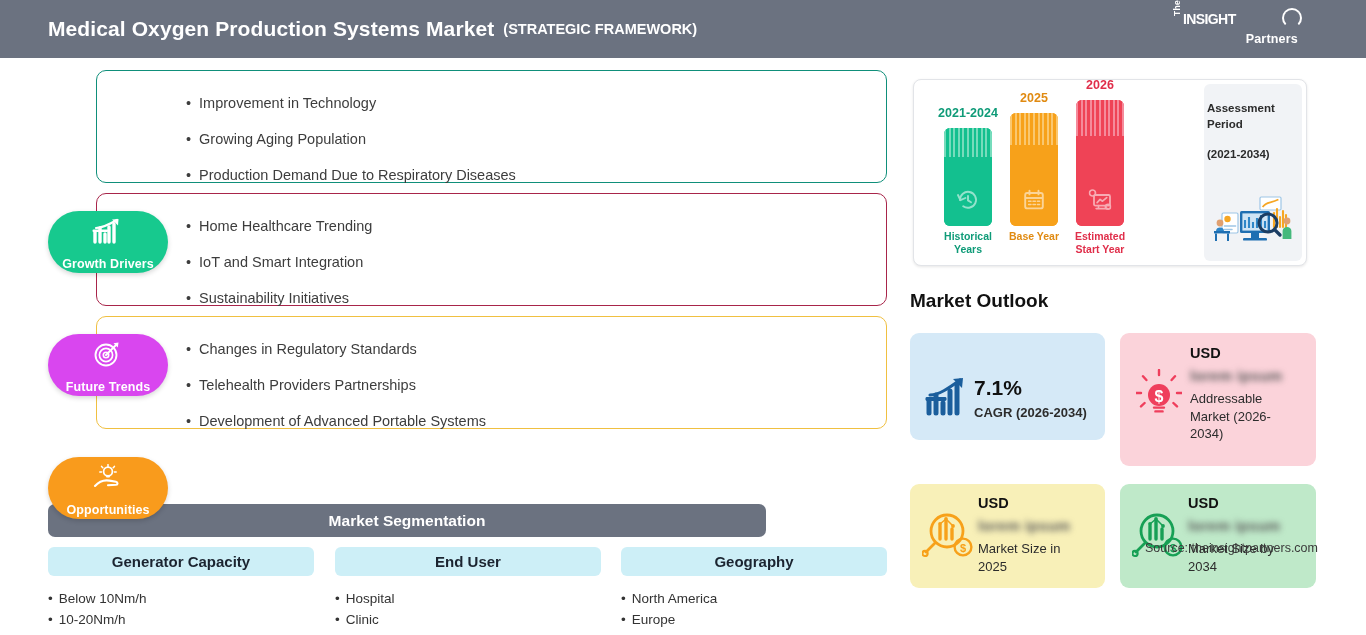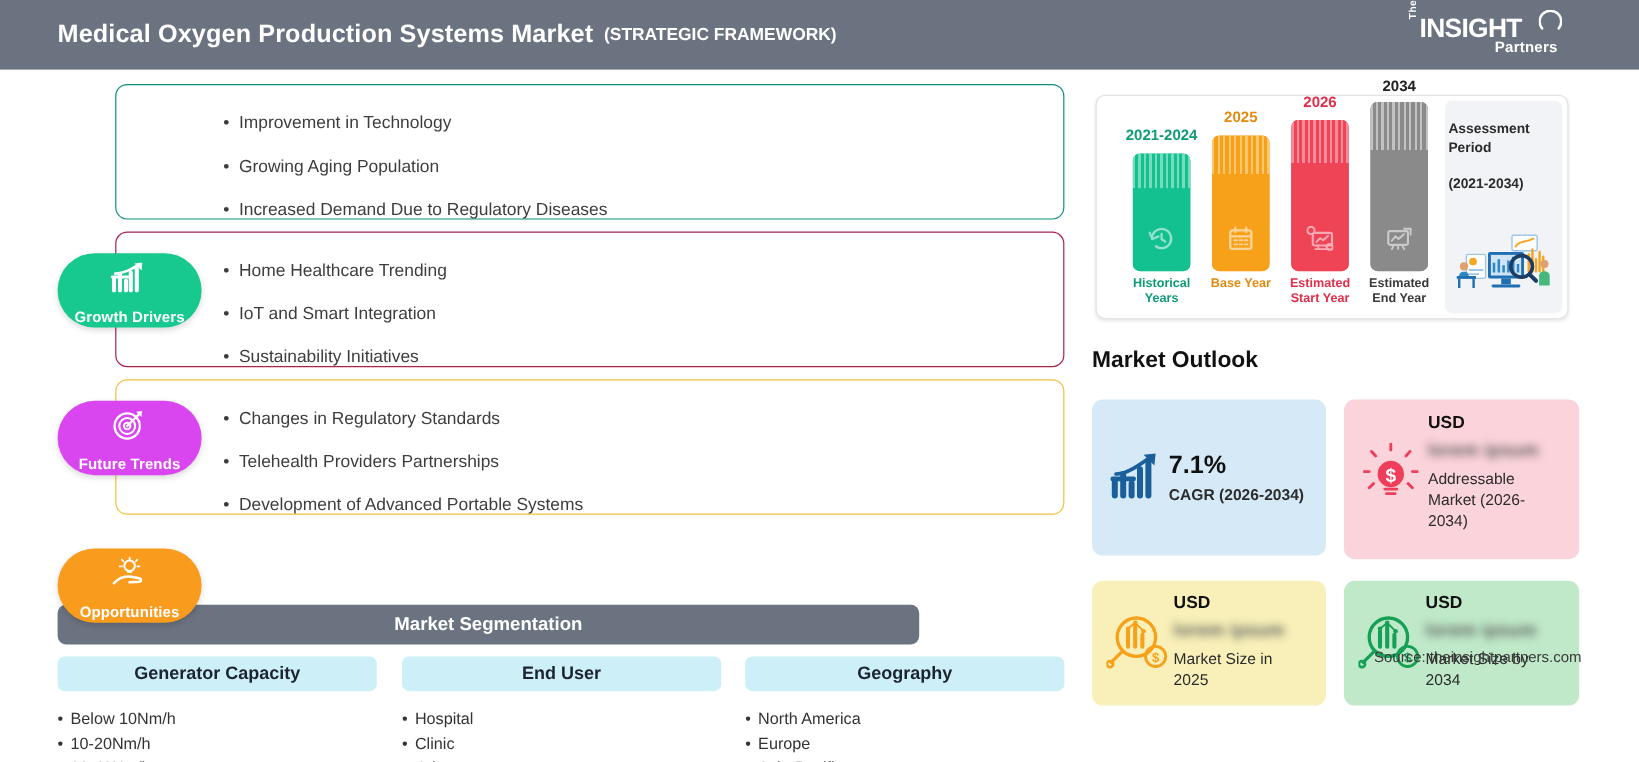--- a/index.html
+++ b/index.html
@@ -25,21 +25,21 @@
   .header-sub {
     color: #ffffff; font-size: 14.5px; font-weight: bold;
     margin-left: 9px; white-space: nowrap;
   }
   .logo {
     position: absolute; right: 62px; top: 10px;
     width: 132px; height: 40px; color: #fff;
   }
   .logo-the { position:absolute; left:0; top:6px; font-size:8.5px; font-weight:bold;
     transform: rotate(-90deg); transform-origin: left top; letter-spacing:.3px; }
-  .logo-insight { position:absolute; left:11px; top:1px; font-size:22px;
+  .logo-insight { position:absolute; left:11px; top:1px; font-size:14px;
     font-weight:bold; letter-spacing:-.6px; }
   .logo-partners { position:absolute; right:6px; top:22px; font-size:12.5px;
     font-weight:bold; letter-spacing:.2px; }
   .logo-swoosh { position:absolute; right:2px; top:-2px; width:20px; height:20px;
     border:2.4px solid #fff; border-radius:50%; border-bottom-color:transparent; }
 
   
   .left { position: absolute; left: 0; top: 58px; width: 900px; height: 577px; }
 
   .seg-block { position: absolute; left: 96px; }
@@ -180,21 +180,21 @@
     </div>
   </div>
 
   <div class="left">
 
     <div class="seg-block" style="left:96px; top:12px;">
       <div class="seg-box green" style="width:791px; height:113px;"></div>
       <div class="bullets" style="left:90px; top:26px;">
         <div class="bullet" style="margin-bottom:21.5px;">Improvement in Technology</div>
         <div class="bullet" style="margin-bottom:21.5px;">Growing Aging Population</div>
-        <div class="bullet">Increased Demand Due to Regulatory Diseases</div>
+        <div class="bullet">Production Demand Due to Respiratory Diseases</div>
       </div>
     </div>
     <div class="badge green" style="left:48px; top:153px;">
       <span class="badge-icon">
         <svg width="34" height="26" viewBox="0 0 34 26">
           <path d="M4 24 L4 14 M9 24 L9 10 M14 24 L14 16" stroke="#fff" stroke-width="3.4" stroke-linecap="round"></path>
           <rect x="1.5" y="11.5" width="15.5" height="2.6" fill="#fff" rx="1"></rect>
           <path d="M18 24 L18 9 M23 24 L23 6" stroke="#fff" stroke-width="3.4" stroke-linecap="round"></path>
           <path d="M5 10 C12 10 19 6 26 2" stroke="#fff" stroke-width="2.2" fill="none" stroke-linecap="round"></path>
           <path d="M21 1.5 L27.5 1 L27 7.5 Z" fill="#fff"></path>
@@ -326,37 +326,20 @@
                 <path d="M8.6 13.6 L11.6 10.4 L14 12.2 L18.2 8.6" fill="none" stroke="#fff" stroke-width="1.7" stroke-linecap="round" stroke-linejoin="round"></path>
                 <path d="M10 16.6 L10 19 M17 16.6 L17 19 M7.6 19.6 H19.4" stroke="#fff" stroke-width="1.6" stroke-linecap="round"></path>
                 <circle cx="4" cy="4" r="3" fill="none" stroke="#fff" stroke-width="1.7"></circle>
                 <circle cx="19.6" cy="17.8" r="2.4" fill="none" stroke="#fff" stroke-width="1.7"></circle>
               </svg>
             </span>
           </div>
           <div class="bar-cap" style="top:130px; color:#e02e4a;">Estimated Start Year</div>
         </div>
 
-        <div class="barwrap" style="left:228px; top:5px; width:48px; height:175px;">
-          <div class="bar-year" style="top:-20px; color:#222; width:84px; left:-18px;">2034</div>
-          <div class="bar" style="top:0; height:141px; background:#8a8a8a;">
-            <div class="bar-stripe" style="height:40px;
-              background: repeating-linear-gradient(90deg,#c2c2c2 0 2px,#8a8a8a 2px 4.6px);"></div>
-            <div class="bar-solid" style="height:101px; background:#8a8a8a;"></div>
-            <span class="bar-icon">
-              <svg width="23" height="22" viewBox="0 0 23 22">
-                <rect x="2.4" y="4.6" width="16.4" height="11.4" rx="1.4" fill="none" stroke="#fff" stroke-width="1.8"></rect>
-                <path d="M5.4 12.6 L8.4 9 L11 11.2 L15.4 7.2" fill="none" stroke="#fff" stroke-width="1.7" stroke-linecap="round" stroke-linejoin="round"></path>
-                <path d="M7 16.4 L5.4 19.6 M14 16.4 L15.6 19.6 M10.6 16.4 L10.6 19.6" stroke="#fff" stroke-width="1.6" stroke-linecap="round"></path>
-                <path d="M15.6 2.6 H21 V7.4" fill="none" stroke="#fff" stroke-width="1.7" stroke-linecap="round" stroke-linejoin="round"></path>
-              </svg>
-            </span>
-          </div>
-          <div class="bar-cap" style="top:145px; color:#3a3a3a;">Estimated End Year</div>
-        </div>
 
         <div class="assess-panel">
           <div class="assess-ptxt">Assessment Period</div>
           <div class="assess-ptxt assess-psub" style="top:49px;">(2021-2034)</div>
           <span style="position:absolute; left:6px; bottom:6px;">
             <svg width="86" height="64" viewBox="0 0 86 64">
               <rect x="30" y="24" width="30" height="22" rx="1.6" fill="#1f6fb2"></rect>
               <rect x="32.4" y="26.4" width="25.2" height="17.2" fill="#cfe4f5"></rect>
               <path d="M35 41 V33 M39 41 V30 M43 41 V35 M47 41 V31 M51 41 V28 M55 41 V34" stroke="#2e86c8" stroke-width="2.1"></path>
               <rect x="41" y="46" width="8" height="5" fill="#1f6fb2"></rect>
@@ -376,21 +359,21 @@
               <circle cx="77" cy="34" r="3.4" fill="#e0a070"></circle>
               <path d="M72.6 44 C72.6 38.8 81.4 38.8 81.4 44 L81.4 52 L72.6 52 Z" fill="#45b97c"></path>
             </svg>
           </span>
         </div>
       </div>
     </div>
 
     <div class="outlook-title">Market Outlook</div>
 
-    <div class="ocard blue" style="left:10px; top:275px; width:195px; height:130px;">
+    <div class="ocard blue" style="left:10px; top:275px; width:195px; height:107px;">
       <span style="position:absolute; left:14px; top:44px;">
         <svg width="44" height="40" viewBox="0 0 44 40">
           <path d="M5 36 V24 M12 36 V18 M19 36 V26" stroke="#1b5e9c" stroke-width="5" stroke-linecap="round"></path>
           <rect x="1.5" y="20" width="21" height="4" fill="#1b5e9c" rx="1.4"></rect>
           <path d="M26 36 V14 M33 36 V8" stroke="#1b5e9c" stroke-width="5" stroke-linecap="round"></path>
           <path d="M6 18 C15 18 25 11 36 3" stroke="#1b5e9c" stroke-width="3.1" fill="none" stroke-linecap="round"></path>
           <path d="M29 2 L39 1 L38 11 Z" fill="#1b5e9c"></path>
         </svg>
       </span>
       <span class="ocard-big" style="left:64px; top:43px;">7.1%</span>

